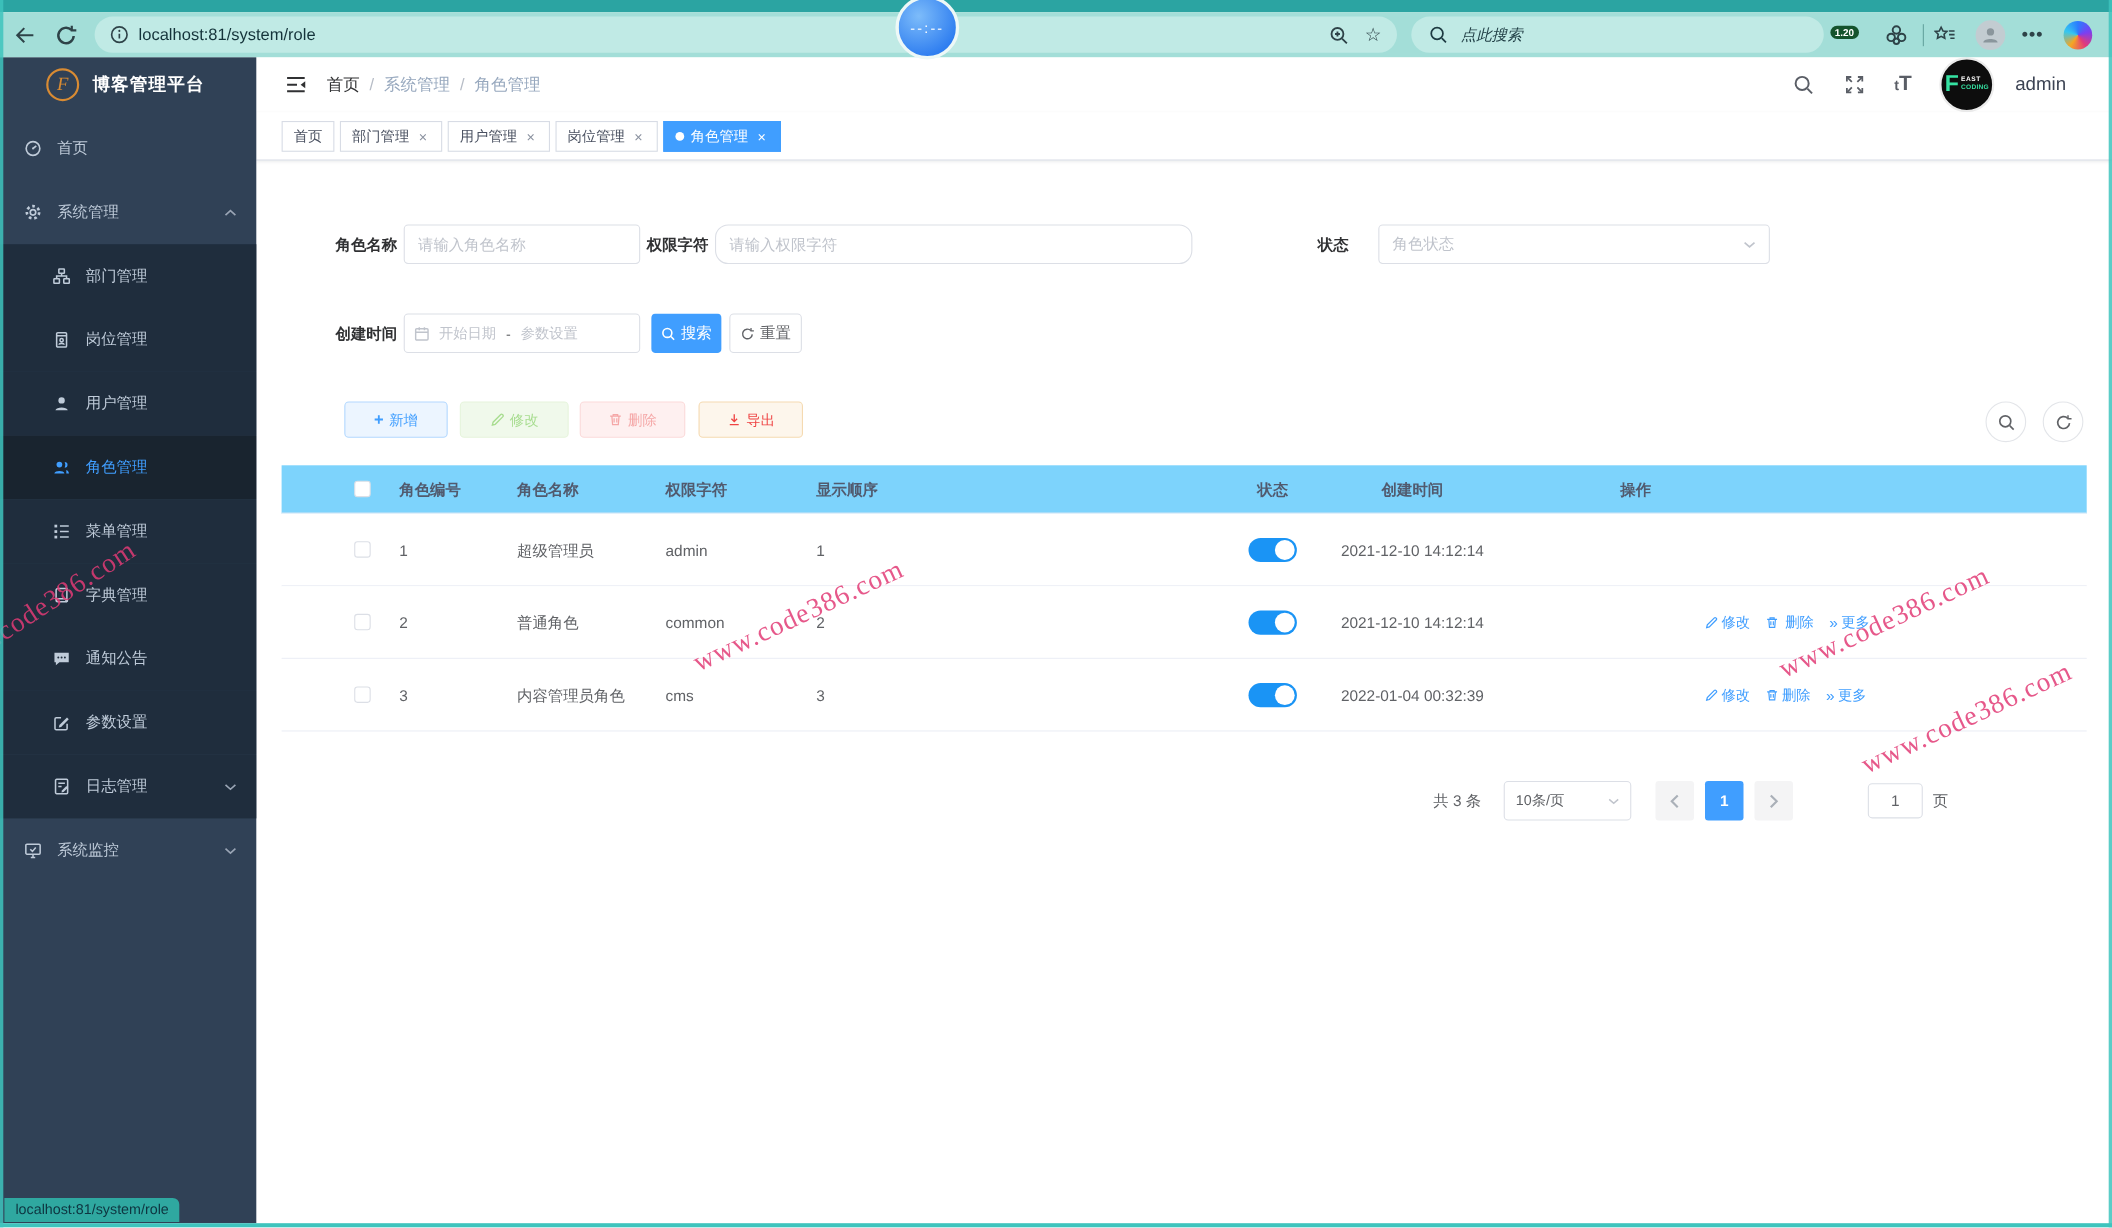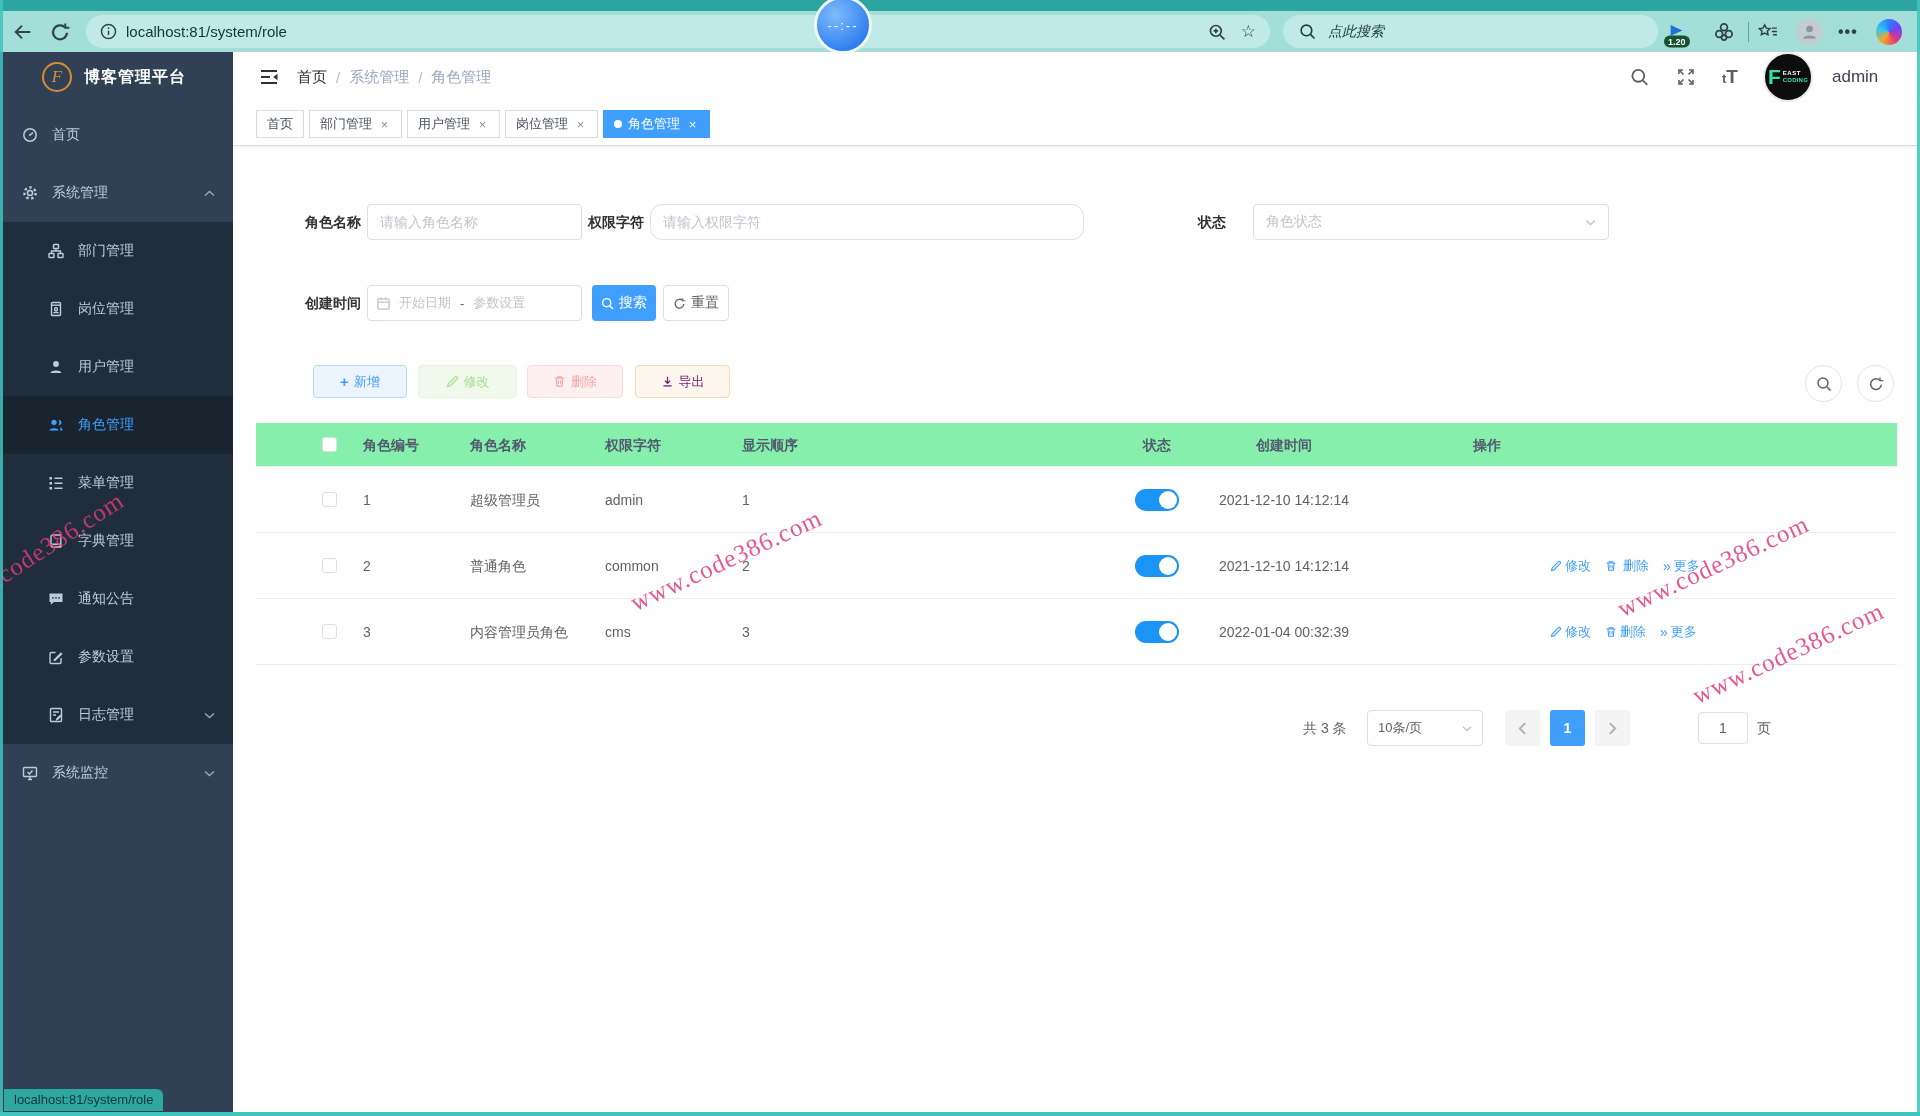--- a/index.html
+++ b/index.html
@@ -13,21 +13,21 @@
 .cic{position:absolute;top:50%;transform:translateY(-50%);color:#2e4348;cursor:pointer;}
 .c-back{left:12px;}
 .c-reload{left:50px;}
 .url-pill{position:absolute;left:86px;top:4px;width:1184px;height:33px;background:#c0eae5;border-radius:17px;display:flex;align-items:center;padding:0 14px;cursor:text;}
 .url-text{font-size:15px;color:#14333a;margin-left:9px;}
 .pill-right{margin-left:auto;display:flex;gap:15px;align-items:center;color:#2e4348;}
 .star-ch{font-size:17px;line-height:1;color:#2e4348;}
 .search-pill{position:absolute;left:1283px;top:4px;width:375px;height:33px;background:#c0eae5;border-radius:17px;display:flex;align-items:center;padding:0 16px;gap:12px;cursor:text;}
 .search-ph{font-size:14px;color:#1d3b42;font-style:italic;}
 .c-flag{left:1668px;}
-.flag-badge{position:absolute;left:-4px;top:12px;background:#14532d;color:#fff;font-size:9px;padding:1px 4px;border-radius:7px;font-weight:700;}
+.flag-badge{position:absolute;left:-4px;top:0;background:#14532d;color:#fff;font-size:9px;padding:1px 4px;border-radius:7px;font-weight:700;}
 .c-ext{left:1714px;}
 .c-div{left:1748px;width:1px;height:20px;background:#64a39f;}
 .c-coll{left:1758px;}
 .c-prof{left:1796px;width:27px;height:27px;border-radius:50%;background:#c2ccd1;display:flex;align-items:center;justify-content:center;}
 .c-dots{left:1838px;font-size:16px;letter-spacing:1px;color:#2e4348;font-weight:700;}
 .c-cop{left:1876px;width:26px;height:26px;border-radius:50%;background:conic-gradient(#2b7cff,#7a3ff2,#e23a7a,#f5a623,#35c7f0,#2b7cff);}
 .clock{position:absolute;left:814px;top:-4px;width:58px;height:58px;border-radius:50%;background:radial-gradient(circle at 35% 30%,#7dbcfa,#2f7ef0 75%);border:3px solid #edf8f7;color:#fff;display:flex;align-items:center;justify-content:center;font-size:13px;letter-spacing:2px;z-index:40;}
 
 .app{position:absolute;top:52px;left:0;width:1920px;height:1060px;display:flex;}
 .sidebar{width:233px;background:#304156;flex-shrink:0;position:relative;z-index:5;}
@@ -84,26 +84,26 @@
 .dph{color:#c0c4cc;font-size:13px;}
 .dsep{color:#606266;margin:0 9px;font-size:13px;}
 .btn{position:absolute;height:36px;border-radius:4px;font-size:14px;display:flex;align-items:center;justify-content:center;gap:5px;cursor:pointer;border:1px solid transparent;}
 .btn-search{left:359px;top:139px;width:64px;background:#409eff;color:#fff;}
 .btn-reset{left:430px;top:139px;width:66px;background:#fff;border-color:#dcdfe6;color:#606266;}
 
 .tbtn{position:absolute;top:219px;height:33px;border-radius:4px;font-size:13px;display:flex;align-items:center;justify-content:center;gap:5px;cursor:pointer;border:1px solid transparent;}
 .tb-add{left:80px;width:94px;color:#409eff;background:#ecf5ff;border-color:#b3d8ff;}
 .tb-edit{left:185px;width:99px;color:#a8dd90;background:#f0f9eb;border-color:#e6f4dc;}
 .tb-del{left:294px;width:96px;color:#f5a7a7;background:#fef0f0;border-color:#fbdada;}
-.tb-exp{left:402px;width:95px;color:#701a75;background:#fdf6ec;border-color:#f5dab1;}
+.tb-exp{left:402px;width:95px;color:#ef4444;background:#fdf6ec;border-color:#f5dab1;}
 .plus{font-size:15px;font-weight:700;}
 .circ{position:absolute;top:219px;width:37px;height:37px;border-radius:50%;border:1px solid #e3e5e9;background:#fff;display:flex;align-items:center;justify-content:center;color:#606266;cursor:pointer;}
 .ci1{left:1572px;}.ci2{left:1624px;}
 
-.thead{position:absolute;top:277px;left:23px;width:1641px;height:44px;background:#86efac;border-bottom:1px solid #ebeef5;}
+.thead{position:absolute;top:277px;left:23px;width:1641px;height:44px;background:#7dd3fc;border-bottom:1px solid #ebeef5;}
 .th{position:absolute;font-weight:700;font-size:14px;color:#515a6e;line-height:44px;}
 .trow{position:absolute;left:23px;width:1641px;height:66px;border-bottom:1px solid #ebeef5;background:#fff;}
 .r1{top:321px;}.r2{top:387px;}.r3{top:453px;}
 .td{position:absolute;font-size:14px;color:#606266;line-height:66px;}
 .c-id{left:107px;}.c-name{left:214px;}.c-perm{left:349px;}.c-ord{left:486px;}
 .c-st{left:826px;width:150px;text-align:center;}
 .c-cr{left:928px;width:200px;text-align:center;}
 .c-op{left:1217px;}
 .cbx{position:absolute;left:66px;width:15px;height:15px;border:1px solid #dcdfe6;border-radius:3px;background:#fff;cursor:pointer;}
 .cbx.h{top:14px;}.cbx.r{top:25px;}

